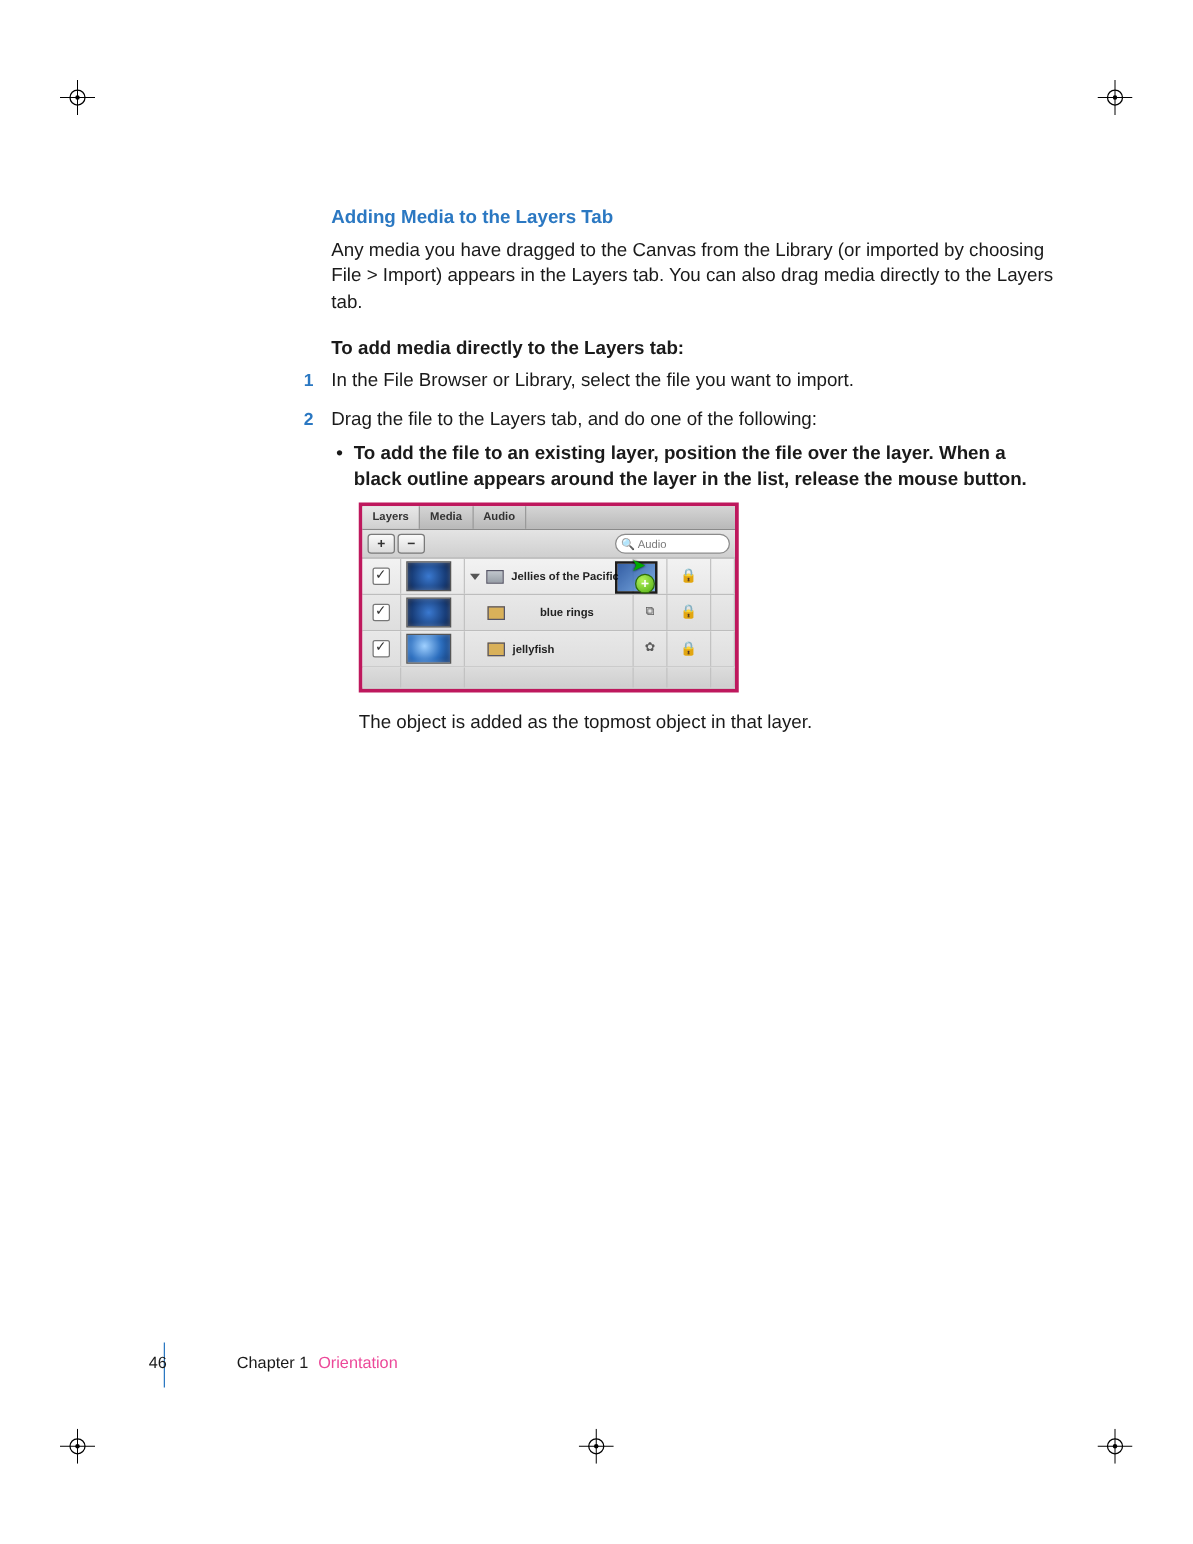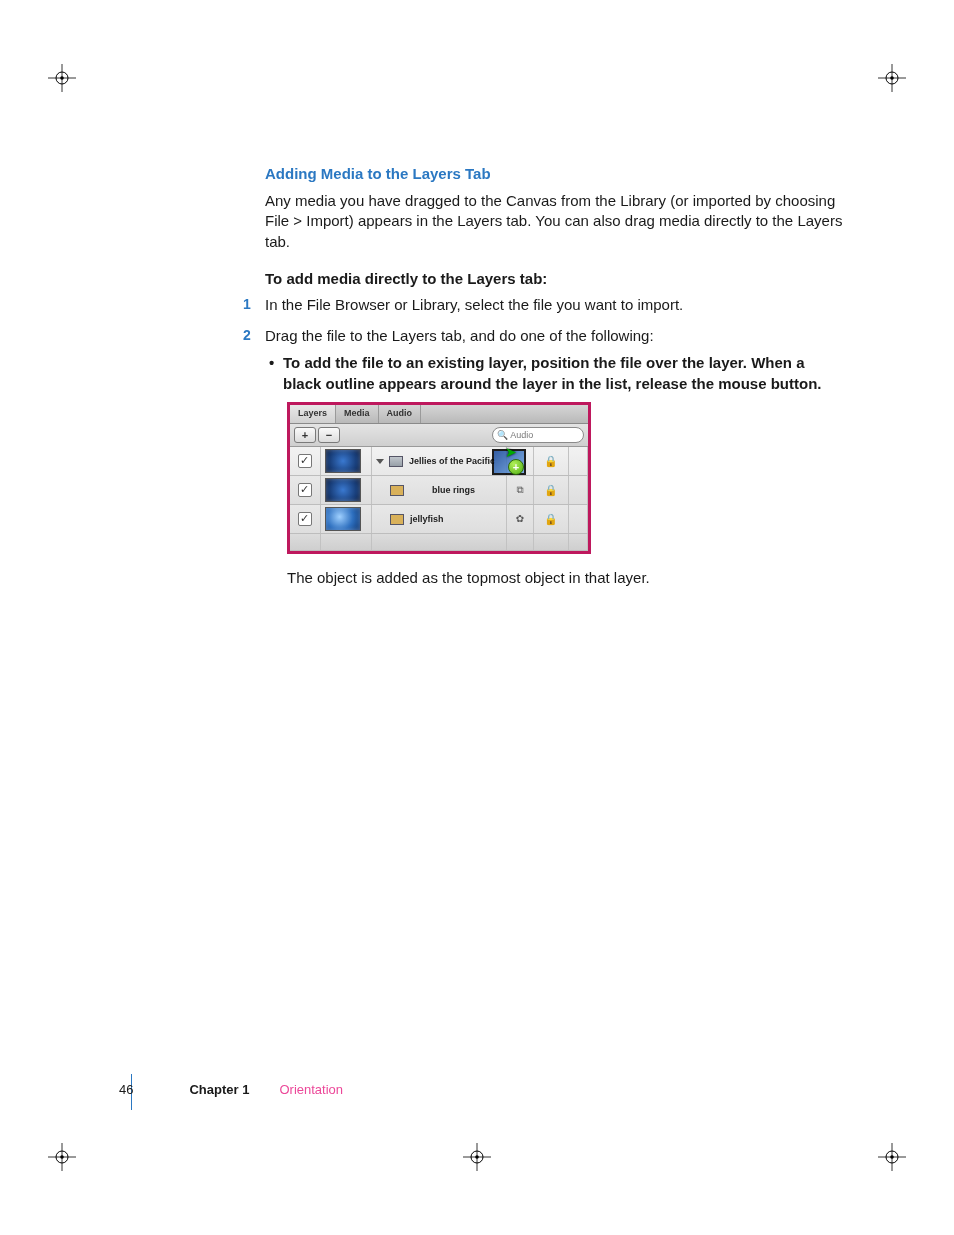--- a/index.html
+++ b/index.html
@@ -49,21 +49,21 @@
   .lock{font-size:11px;color:#6a6a6a;}
   .mini{font-size:10px;color:#5a5a5a;}
   .drop-cursor{position:absolute;right:58px;top:-4px;width:38px;height:32px;pointer-events:none;}
   .drop-thumb{position:absolute;left:0;top:6px;width:30px;height:22px;border:2px solid #000;background:linear-gradient(135deg,#1a4a9a,#6fa5e3);opacity:0.88;}
   .drop-plus{position:absolute;left:16px;top:16px;width:14px;height:14px;border-radius:50%;background:radial-gradient(circle at 35% 30%, #b2f05a, #4fae12);border:1px solid #2d6b07;display:flex;align-items:center;justify-content:center;color:#fff;font-weight:700;font-size:11px;line-height:1;}
   .drop-arrow{position:absolute;left:13px;top:0px;font-size:14px;color:#0a0;filter:drop-shadow(0 0 1px #000);}
   .p-row.empty{height:16px;background:linear-gradient(#dcdcdc,#cfcfcf);}
   .after-panel{margin-left:22px;margin-top:8px;}
   .footer{position:absolute;left:119px;bottom:138px;font-size:13px;display:flex;align-items:center;}
   .footer .pnum{font-weight:400;color:#1a1a1a;margin-right:56px;}
-  .footer .chap{font-weight:700;margin-right:30px;}
+  .footer .chap{font-weight:400;margin-right:8px;}
   .footer .chapname{color:#ec4899;}
   .vline{position:absolute;left:131px;top:1074px;width:1px;height:36px;background:#2b78c2;}
 </style>
 </head>
 <body>
 
 <div class="page">
 
   <div class="crop-mark crop-tl"><svg viewBox="0 0 28 28">
         <circle cx="14" cy="14" r="6" fill="none" stroke="#000" stroke-width="1"></circle>

